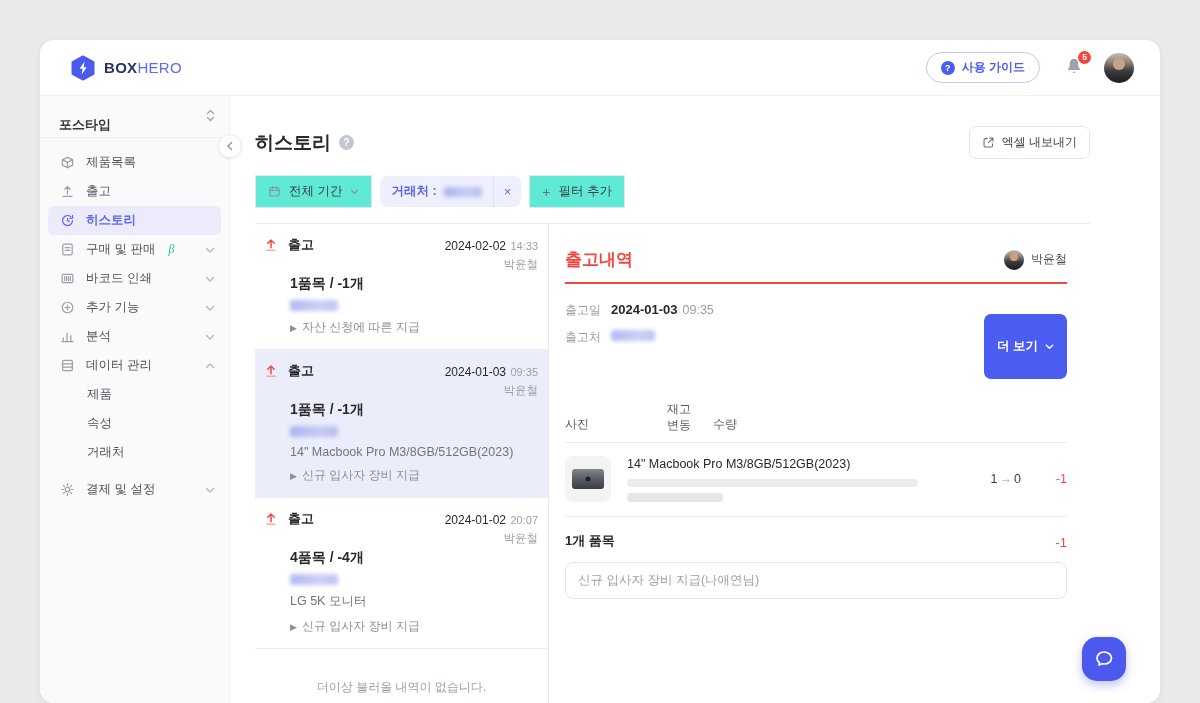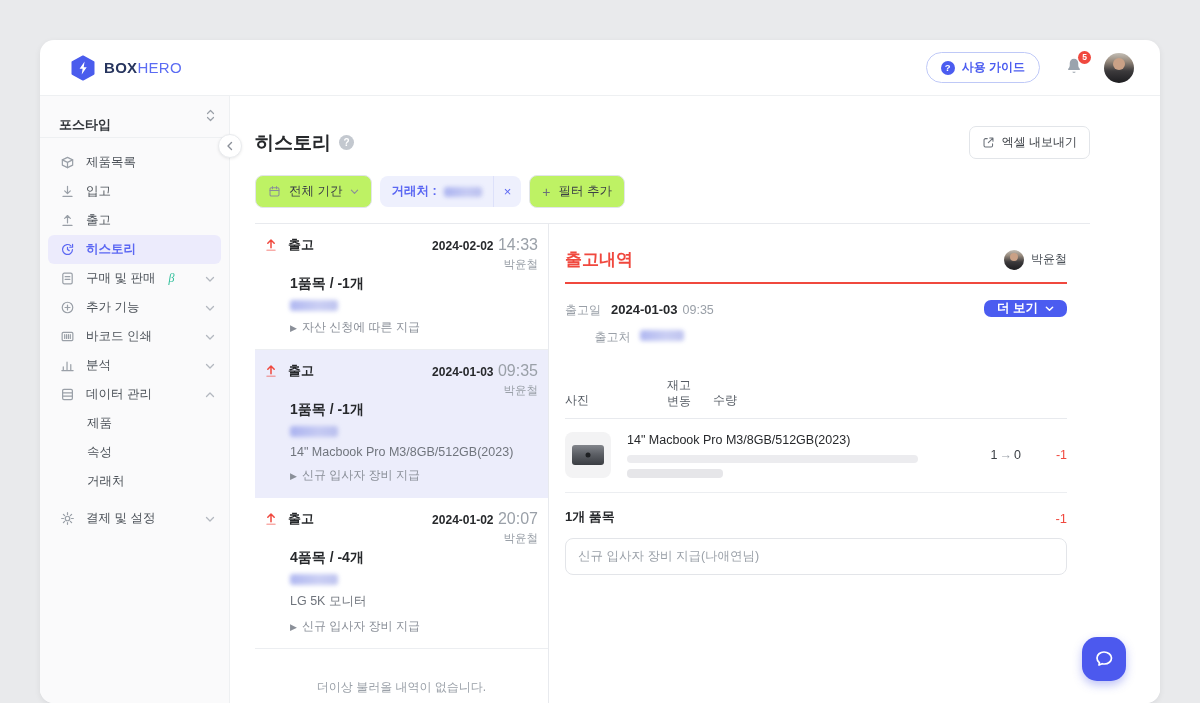--- a/index.html
+++ b/index.html
@@ -104,21 +104,21 @@
   }
   .export-btn {
     margin-left:auto; display:flex; align-items:center; gap:7px;
     border:1px solid #e2e5e9; background:#fff; border-radius:7px;
     padding:7px 12px; font-size:12px; color:#3c4046; cursor:pointer;
   }
   .export-btn svg { stroke:#6a7078; fill:none; stroke-width:1.3; stroke-linecap:round; stroke-linejoin:round; }
   .filter-row { margin-top:16px; display:flex; gap:8px; align-items:center; }
   .filter-btn {
     display:flex; align-items:center; gap:8px;
-    border:1px solid #e2e5e9; background:#bef264; border-radius:8px;
+    border:1px solid #e2e5e9; background:#5eead4; border-radius:0;
     padding:7px 12px; font-size:12.5px; color:#3c4046; cursor:pointer;
   }
   .filter-btn svg { stroke:#8a8f98; fill:none; stroke-width:1.3; stroke-linecap:round; stroke-linejoin:round; }
   .filter-pill {
     display:flex; align-items:stretch; background:#eef0fd; border-radius:8px;
     overflow:hidden; cursor:pointer;
   }
   .filter-pill .pill-main {
     display:flex; align-items:center; gap:7px; padding:7px 11px;
     font-size:12.5px; color:#5b67f3; font-weight:600;
@@ -132,49 +132,49 @@
   .list-col { width:294px; flex:none; border-right:1px solid #e8eaee; padding-bottom:30px; }
   .detail-col { flex:1; padding:0 23px 0 16px; }
   
   .h-item { padding:12px 10px 13px 8px; border-bottom:1px solid #eceef1; cursor:pointer; }
   .h-item.selected { background:#ecedfb; border-bottom-color:transparent; }
   .h-top { display:flex; align-items:flex-start; }
   .out-icon { display:flex; margin-top:1px; }
   .out-icon svg { stroke:#f0483e; fill:none; stroke-width:1.5; stroke-linecap:round; stroke-linejoin:round; }
   .h-type { font-size:13px; font-weight:700; margin-left:9px; }
   .h-meta { margin-left:auto; text-align:right; }
-  .h-date { font-size:12px; font-weight:700; color:#26282b; }
-  .h-time { font-size:16px; color:#9aa0a8; }
+  .h-date { font-size:12px; font-weight:400; color:#26282b; }
+  .h-time { font-size:11px; color:#9aa0a8; }
   .h-user { font-size:11.5px; color:#9aa0a8; margin-top:3px; }
   .h-body { margin-left:27px; margin-top:0; }
   .h-summary { font-size:14px; font-weight:700; margin-top:3px; }
   .redact-blue {
     width:48px; height:11px; border-radius:3px; margin-top:7px;
     background:linear-gradient(90deg,#96a0ec,#b9bff0 60%,#a9b0ea);
     filter:blur(2px); opacity:.75;
   }
   .h-product { font-size:12.5px; color:#70757d; margin-top:8px; }
   .h-memo { font-size:12px; color:#8a8f98; margin-top:8px; display:flex; align-items:center; gap:5px; cursor:pointer; }
   .h-bullet { font-size:9px; color:#8a8f98; }
   .end-msg { text-align:center; font-size:12px; color:#9aa0a8; margin-top:30px; }
   
   .d-head { display:flex; align-items:center; margin-top:24px; padding-bottom:11px; border-bottom:2px solid #f0483e; }
   .d-title { font-size:17px; font-weight:700; color:#f0483e; }
   .d-user { margin-left:auto; display:flex; align-items:center; gap:7px; font-size:12px; color:#4b5158; }
   .avatar.small { width:20px; height:20px; margin-left:0; }
   .avatar.small::before { width:8px; height:8px; }
   .d-info { margin-top:16px; display:flex; align-items:flex-start; }
-  .d-info-rows .row { display:flex; margin-bottom:9px; align-items:baseline;justify-content:center; }
+  .d-info-rows .row { display:flex; margin-bottom:9px; align-items:baseline; }
   .d-label { font-size:12px; color:#9aa0a8; width:46px; flex:none; }
   .d-date { font-size:13px; font-weight:700; }
   .d-time { font-size:12.5px; color:#9aa0a8; margin-left:5px; }
   .more-btn {
     margin-left:auto; background:#4b5cf0; color:#fff; border:none; border-radius:7px;
-    padding:0 13px; font-size:12.5px; font-weight:600; cursor:pointer;
-    display:flex; align-items:center; gap:7px;
+    padding:24px 13px; font-size:12.5px; font-weight:600; cursor:pointer;
+    display:flex; align-items:center; gap:7px;margin-top:14px;
   }
   .more-btn svg { stroke:#fff; fill:none; stroke-width:1.6; stroke-linecap:round; stroke-linejoin:round; }
   .d-table { margin-top:22px; }
   .t-head { display:flex; align-items:flex-end; padding-bottom:9px; border-bottom:1px solid #e8eaee; font-size:12px; color:#555b63; }
   .t-col-photo { width:62px; flex:none; }
   .t-col-name { flex:1; }
   .t-col-stock { width:64px; flex:none; text-align:right; line-height:1.35; }
   .t-col-qty { width:46px; flex:none; text-align:right; }
   .t-row { display:flex; align-items:center; padding:13px 0 14px; border-bottom:1px solid #eceef1; }
   .thumb {
@@ -265,28 +265,20 @@
               <svg width="15" height="15" viewBox="0 0 16 16">
                 <path d="M2.5 5.2 8 2.5l5.5 2.7v5.6L8 13.5l-5.5-2.7z"></path>
                 <path d="M2.5 5.2 8 7.9l5.5-2.7M8 7.9v5.6"></path>
               </svg>
             </span>
           <span>제품목록</span>
         </div>
         <div class="nav-item">
           <span class="icon">
               <svg width="15" height="15" viewBox="0 0 16 16">
-                <path d="M8 2.5v7.5M5 7.3 8 10.3l3-3M3.2 13.2h9.6"></path>
-              </svg>
-            </span>
-          <span>입고</span>
-        </div>
-        <div class="nav-item">
-          <span class="icon">
-              <svg width="15" height="15" viewBox="0 0 16 16">
                 <path d="M8 10.5V3M5 5.7 8 2.7l3 3M3.2 13.2h9.6"></path>
               </svg>
             </span>
           <span>출고</span>
         </div>
         <div class="nav-item active">
           <span class="icon">
               <svg width="15" height="15" viewBox="0 0 16 16">
                 <path d="M13.3 8A5.3 5.3 0 1 1 11.6 4.1"></path>
                 <path d="M13.4 2.6v3h-3"></path>
@@ -306,39 +298,39 @@
           <span class="beta">β</span>
           <span class="chev">
               <svg width="10" height="10" viewBox="0 0 10 10">
                 <polyline points="1.5,3.5 5,7 8.5,3.5" fill="none" stroke="#b3b8bf" stroke-width="1.3" stroke-linecap="round" stroke-linejoin="round"></polyline>
               </svg>
             </span>
         </div>
         <div class="nav-item">
           <span class="icon">
               <svg width="15" height="15" viewBox="0 0 16 16">
-                <circle cx="8" cy="8" r="5.6"></circle>
-                <path d="M8 5.4v5.2M5.4 8h5.2"></path>
-              </svg>
-            </span>
-          <span>추가 기능</span>
+                <rect x="2.3" y="3.5" width="11.4" height="9" rx="1.2"></rect>
+                <path d="M5 6v4M7 6v4M9 6v4M11 6v4"></path>
+              </svg>
+            </span>
+          <span>바코드 인쇄</span>
           <span class="chev">
               <svg width="10" height="10" viewBox="0 0 10 10">
                 <polyline points="1.5,3.5 5,7 8.5,3.5" fill="none" stroke="#b3b8bf" stroke-width="1.3" stroke-linecap="round" stroke-linejoin="round"></polyline>
               </svg>
             </span>
         </div>
         <div class="nav-item">
           <span class="icon">
               <svg width="15" height="15" viewBox="0 0 16 16">
-                <rect x="2.3" y="3.5" width="11.4" height="9" rx="1.2"></rect>
-                <path d="M5 6v4M7 6v4M9 6v4M11 6v4"></path>
-              </svg>
-            </span>
-          <span>바코드 인쇄</span>
+                <circle cx="8" cy="8" r="5.6"></circle>
+                <path d="M8 5.4v5.2M5.4 8h5.2"></path>
+              </svg>
+            </span>
+          <span>추가 기능</span>
           <span class="chev">
               <svg width="10" height="10" viewBox="0 0 10 10">
                 <polyline points="1.5,3.5 5,7 8.5,3.5" fill="none" stroke="#b3b8bf" stroke-width="1.3" stroke-linecap="round" stroke-linejoin="round"></polyline>
               </svg>
             </span>
         </div>
         <div class="nav-item">
           <span class="icon">
               <svg width="15" height="15" viewBox="0 0 16 16">
                 <path d="M3.5 13V9.5M7.5 13V4.5M11.5 13V7M2 13.4h12"></path>

